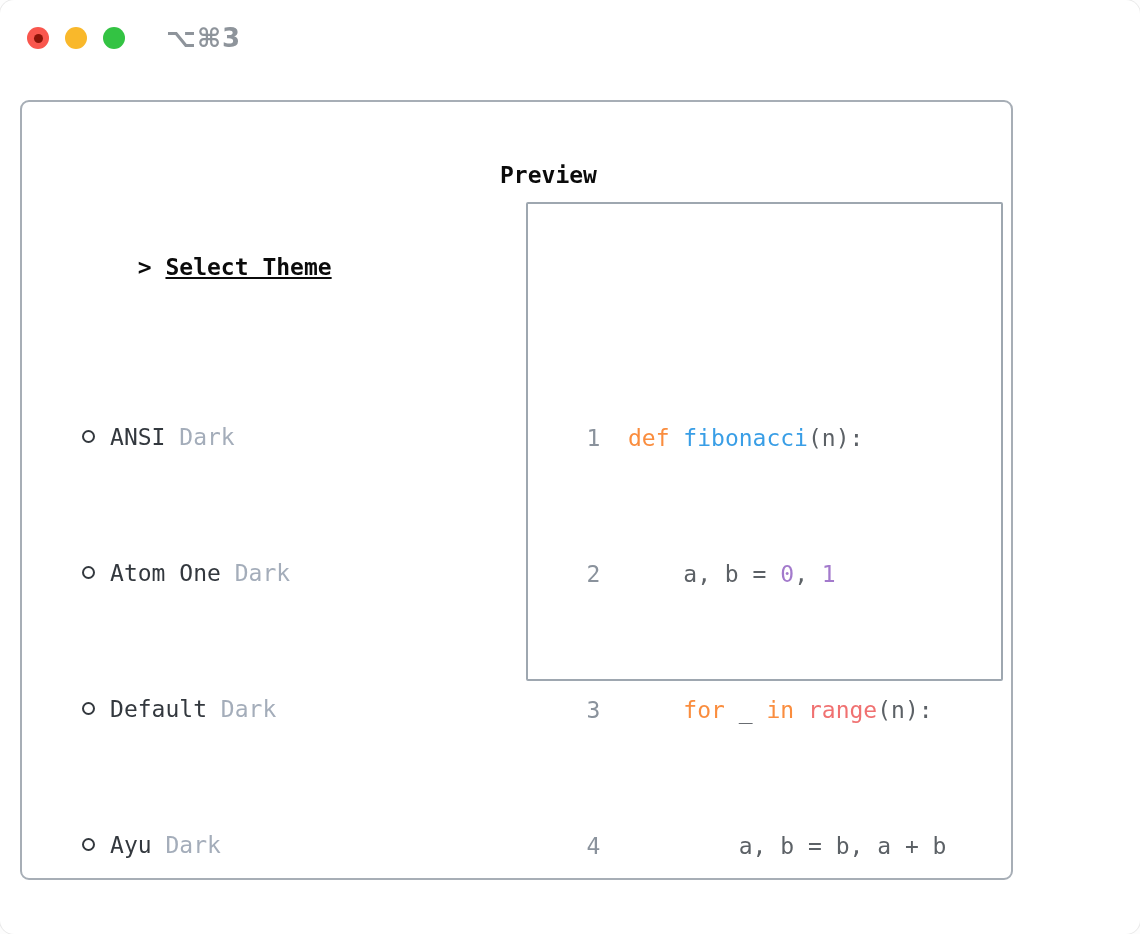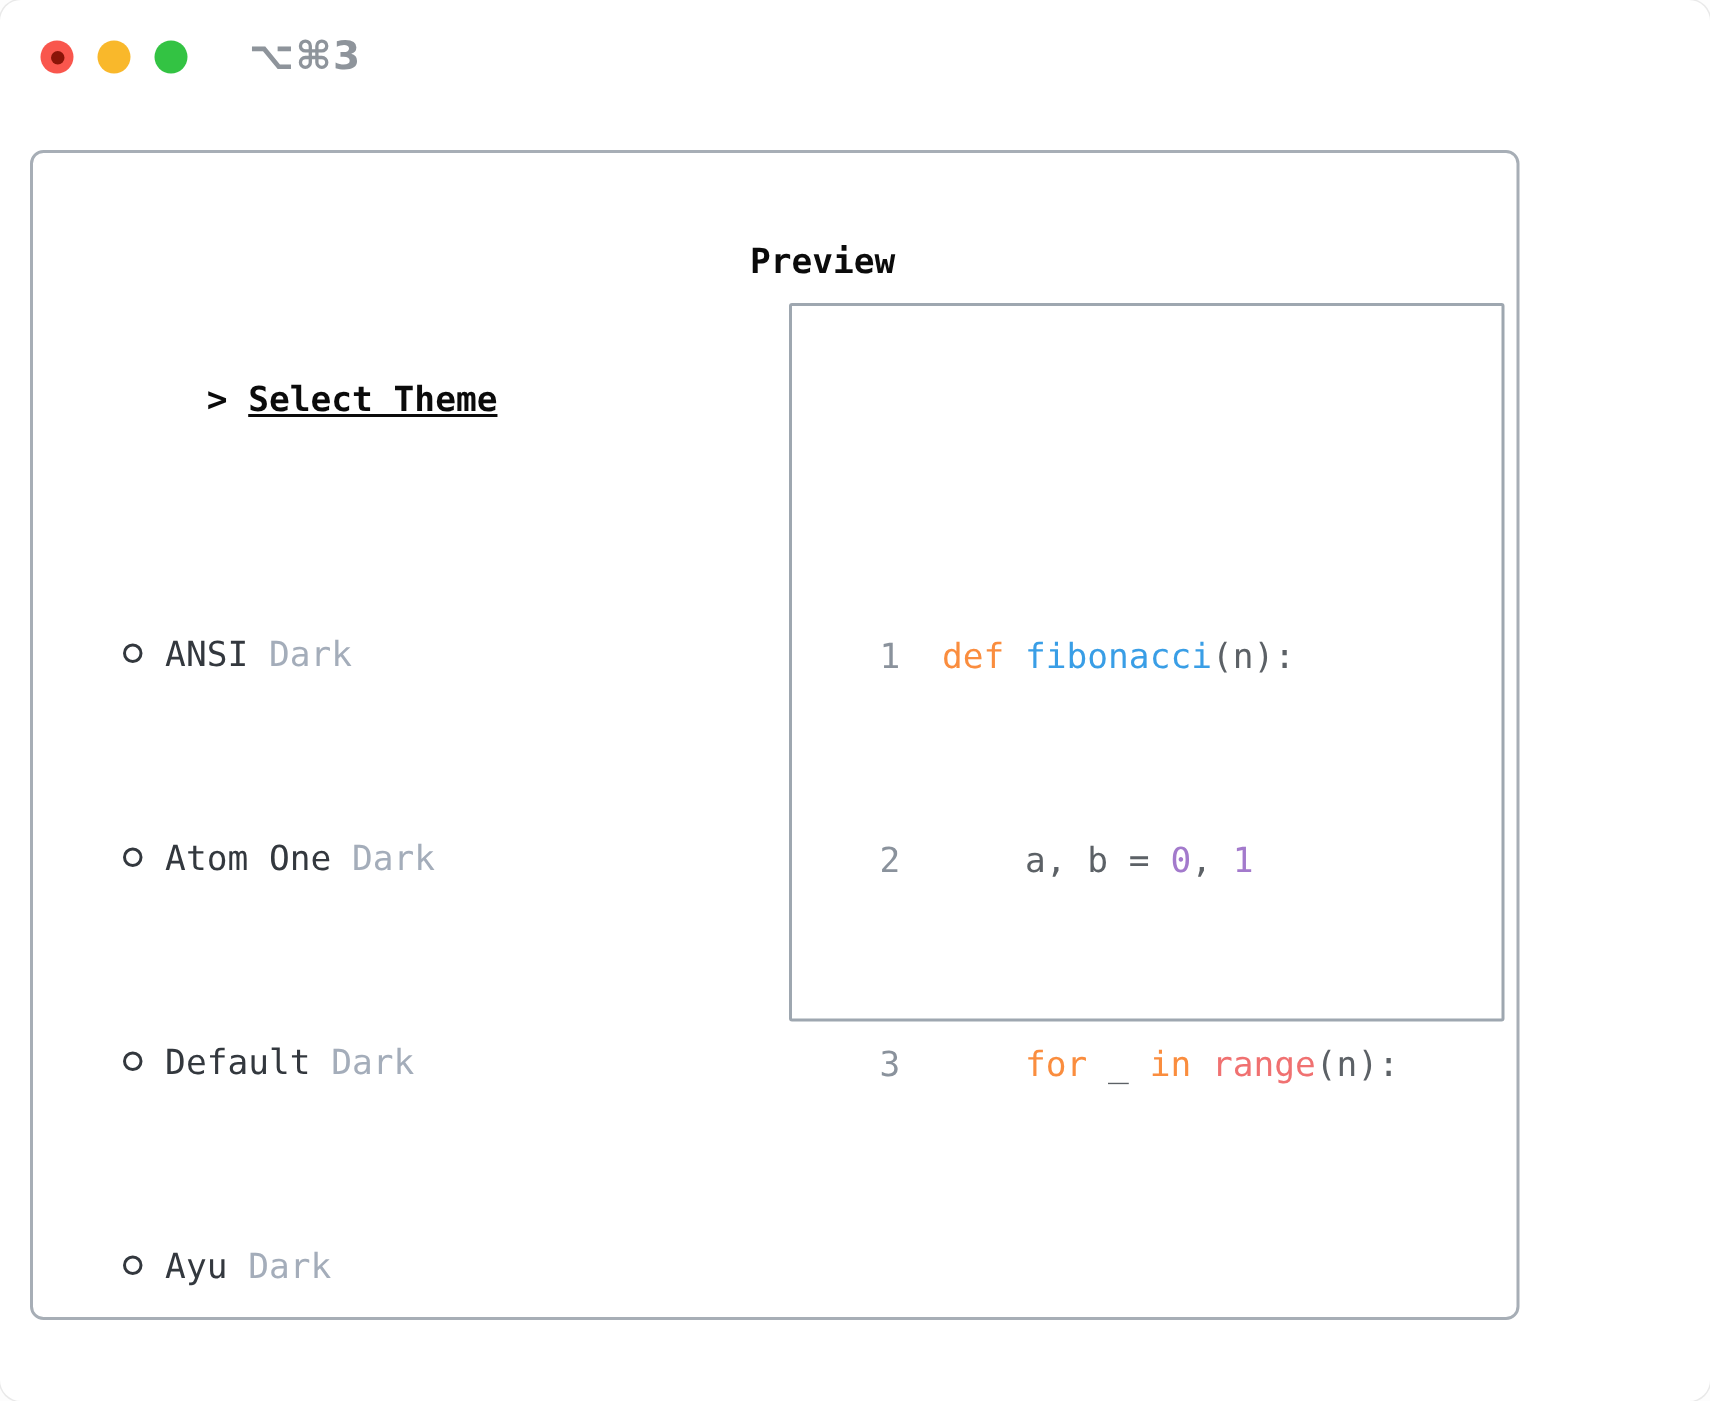--- a/index.html
+++ b/index.html
@@ -137,20 +137,23 @@
   </div>
 
   <div class="codeline">
     <span class="lnum">2  </span><span class="lcontent"><span class="tok-plain">    a, b = </span><span class="tok-number">0</span><span class="tok-plain">, </span><span class="tok-number">1</span></span>
   </div>
 
   <div class="codeline">
     <span class="lnum">3  </span><span class="lcontent"><span class="tok-plain">    </span><span class="tok-keyword">for</span><span class="tok-plain"> _ </span><span class="tok-keyword">in</span><span class="tok-plain"> </span><span class="tok-special">range</span><span class="tok-plain">(n):</span></span>
   </div>
 
+  <div class="codeline">
+    <span class="lnum">4  </span><span class="lcontent"><span class="tok-plain">        a, b = b, a + b</span></span>
+  </div>
 
   <div class="codeline">
     
   </div>
 </div>
       
       
     </div>
 
   </div>

